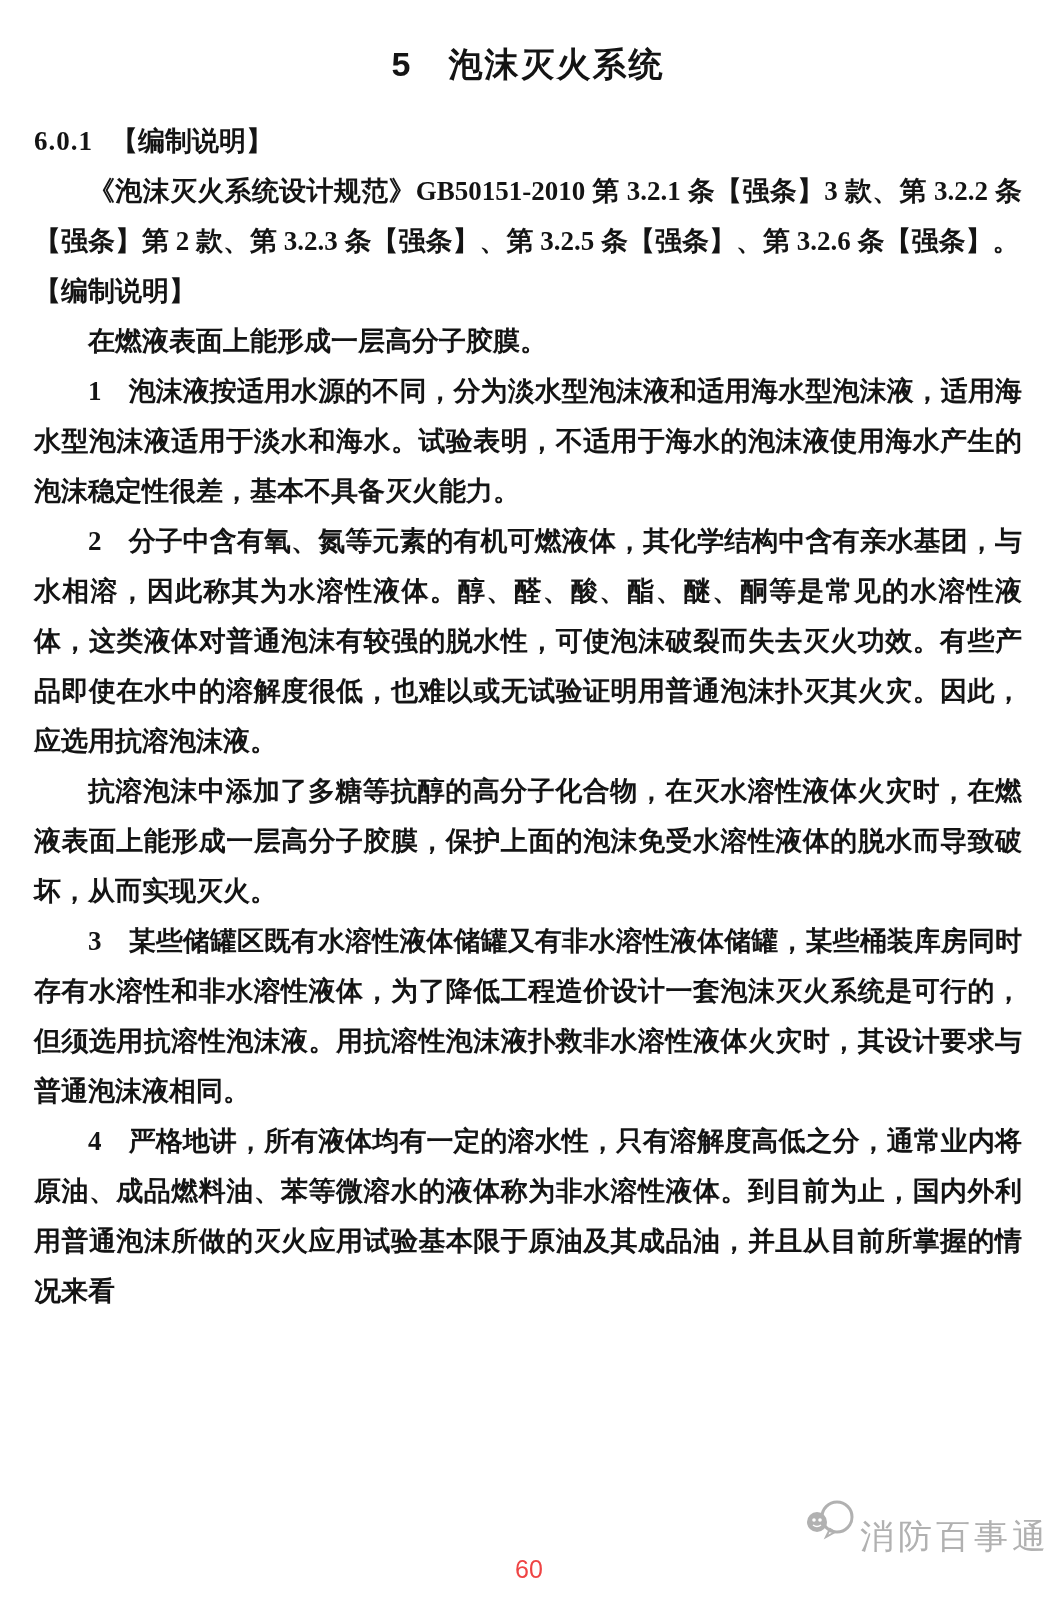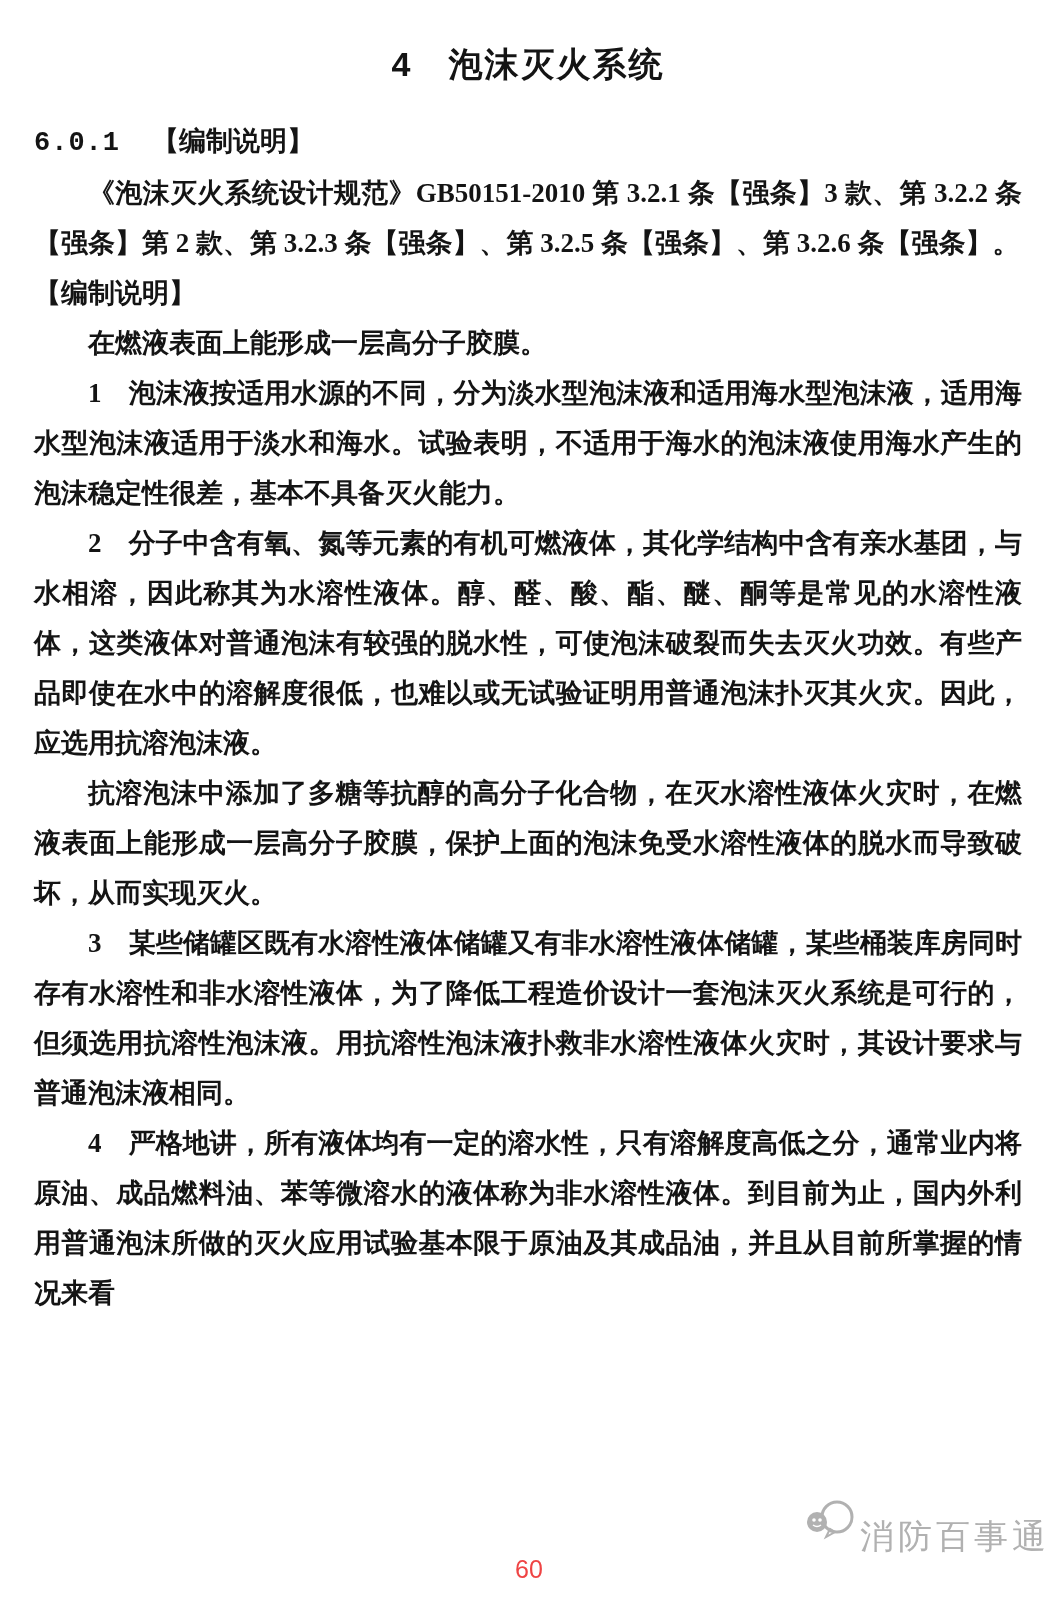--- a/index.html
+++ b/index.html
@@ -36,22 +36,22 @@
     line-height: 50px;
     margin: 0;
     text-align: justify;
     text-justify: inter-ideograph;
     font-weight: bold;
   }
   .heading-inline {
     font-weight: bold;
   }
   .heading-inline .sec-num {
-    font-family: Liberation Mono, monospace;
-    margin-right: 32px;
+    font-family: Liberation Serif, serif;
+    margin-right: 18px;
     letter-spacing: 1px;
   }
   .heading {
     font-weight: bold;
   }
   .indent {
     text-indent: 2em;
   }
   .page-number {
     position: absolute;
@@ -84,21 +84,21 @@
   .watermark-icon svg {
     display: block;
   }
 </style>
 </head>
 <body>
 
 <div class="page">
   <div class="content">
 
-    <h1 class="doc-title">4　泡沫灭火系统</h1>
+    <h1 class="doc-title">5　泡沫灭火系统</h1>
 
     <p class="line heading-inline">
       <span class="sec-num">6.0.1</span><span>【编制说明】</span>
     </p>
 
     <p class="line indent">《泡沫灭火系统设计规范》GB50151-2010 第 3.2.1 条【强条】3 款、第 3.2.2 条【强条】第 2 款、第 3.2.3 条【强条】、第 3.2.5 条【强条】、第 3.2.6 条【强条】。</p>
 
     <p class="line heading">【编制说明】</p>
 
     <p class="line indent">在燃液表面上能形成一层高分子胶膜。</p>

